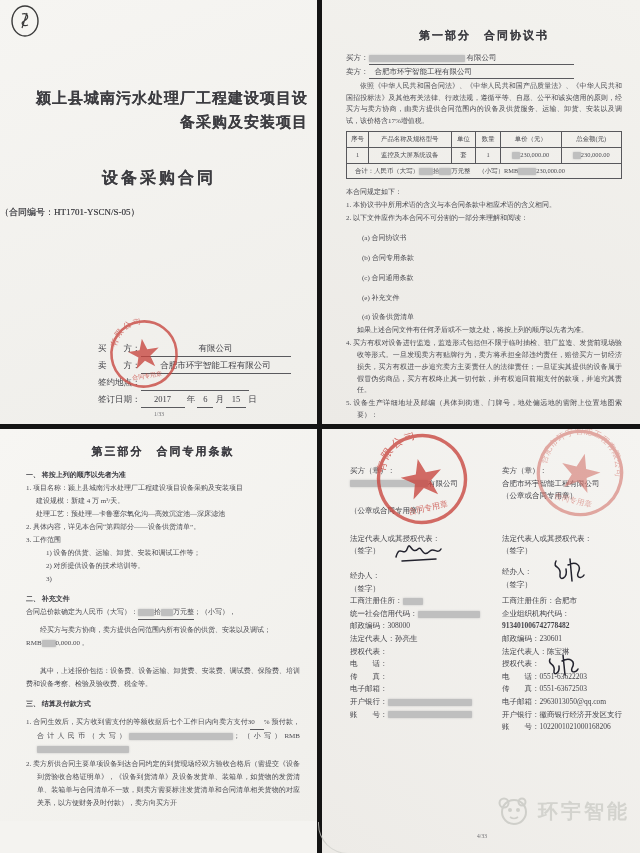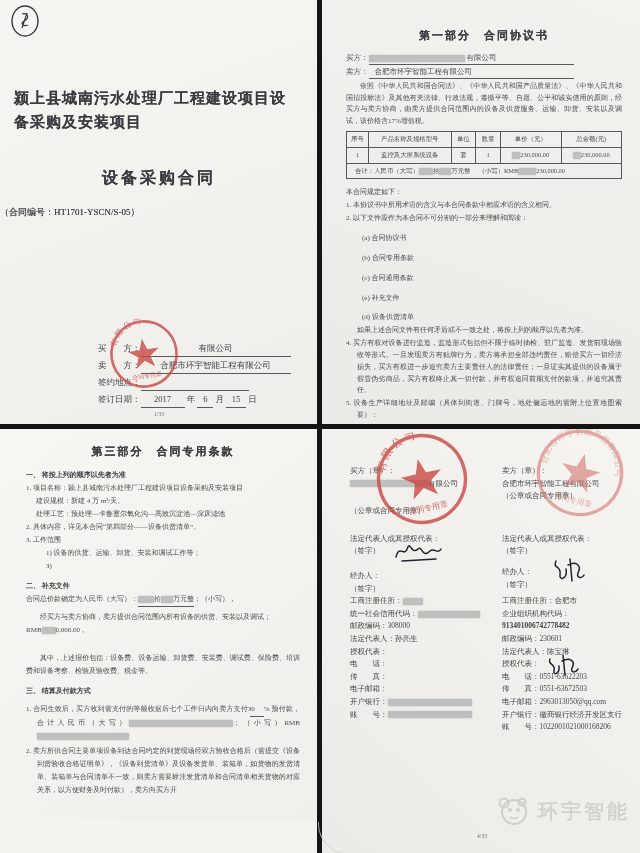--- a/index.html
+++ b/index.html
@@ -13,21 +13,21 @@
   .vdiv{position:absolute;left:317px;top:0;width:5px;height:853px;background:#141414;}
   .hdiv{position:absolute;left:0;top:424px;width:640px;height:5px;background:#141414;}
   .ln{white-space:nowrap;}
   .b{font-weight:bold;}
   .u{display:inline-block;border-bottom:0.8px solid #5a5a5e;text-align:center;}
   .red{display:inline-block;background:#bfbfbf;border-radius:1px;vertical-align:middle;height:7px;
        box-shadow:0 0 2px #bfbfbf;}
   .fuzzy{text-shadow:0 0 0.6px rgba(70,70,75,.9);}
   
   .p1-title{position:absolute;left:14px;right:10px;top:86px;font-size:15px;line-height:24px;
-            font-weight:bold;text-align:left;letter-spacing:1px;color:#3c3c40;}
+            font-weight:bold;text-align:right;letter-spacing:1px;color:#3c3c40;}
   .p1-doctitle{position:absolute;left:0;right:0;top:168px;font-size:16px;font-weight:bold;
             text-align:center;letter-spacing:3px;color:#3c3c40;}
   .p1-cno{position:absolute;left:0;right:0;top:206px;font-size:9px;font-weight:normal;text-align:left;color:#47474b;}
   .p1-sig{position:absolute;left:98px;top:340px;font-size:8.5px;line-height:16px;color:#404046;}
   .pageno{position:absolute;left:0;right:0;font-size:5.5px;text-align:center;color:#6b6b6f;}
   
   .p2-body{position:absolute;left:24px;right:18px;top:30px;font-size:7px;line-height:11.8px;color:#4a4a50;}
   .p2-head{font-size:11px;font-weight:bold;text-align:center;letter-spacing:2px;margin-bottom:9px;color:#3b3b40;}
   .p2-party{font-size:7.5px;line-height:13px;}
   .p2-intro{text-align:justify;text-indent:2em;margin-top:2px;}
@@ -166,20 +166,21 @@
   <div class="page" id="p3">
     <div class="p3-body">
       <div class="p3-head fuzzy">第三部分　合同专用条款</div>
       <div class="ln sec">一、 将按上列的顺序以先者为准</div>
       <div class="ln">1. 项目名称：颍上县城南污水处理厂工程建设项目设备采购及安装项目</div>
       <div class="ln ind1">建设规模：新建 4 万 m³/天。</div>
       <div class="ln ind1">处理工艺：预处理—卡鲁塞尔氧化沟—高效沉淀池—深床滤池</div>
       <div class="ln">2. 具体内容，详见本合同“第四部分——设备供货清单”。</div>
       <div class="ln">3. 工作范围</div>
       <div class="ln ind2">1) 设备的供货、运输、卸货、安装和调试工作等；</div>
+      <div class="ln ind2">2) 对所提供设备的技术培训等。</div>
       <div class="ln ind2">3)</div>
       <div class="ln sec">二、 补充文件</div>
       <div class="ln">
         <span>合同总价款确定为人民币（大写）：</span><span class="u"><span class="red" style="width:16px;"></span><span>拾</span><span class="red" style="width:12px;"></span><span>万元整</span></span><span>；（小写），</span>
       </div>
       <div class="ln" style="margin-top:4px;text-indent:2em;">经买方与卖方协商，卖方提供合同范围内所有设备的供货、安装以及调试；</div>
       <div class="ln">
         <span>RMB</span><span class="red" style="width:14px;"></span><span class="u" style="border-bottom:none;">0,000.00 。</span>
       </div>
       <div class="wrapj" style="margin-top:15px;text-indent:2em;">其中，上述报价包括：设备费、设备运输、卸货费、安装费、调试费、保险费、培训费和设备考察、检验及验收费、税金等。</div>

